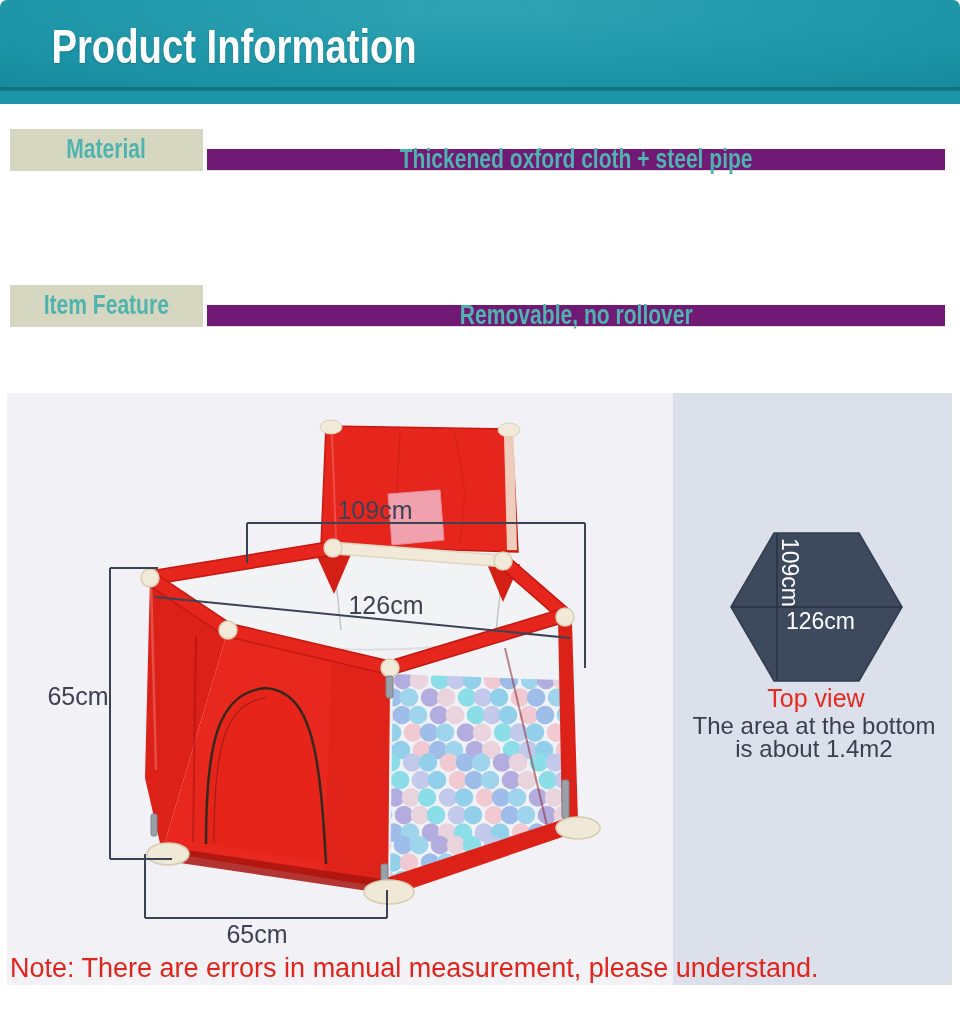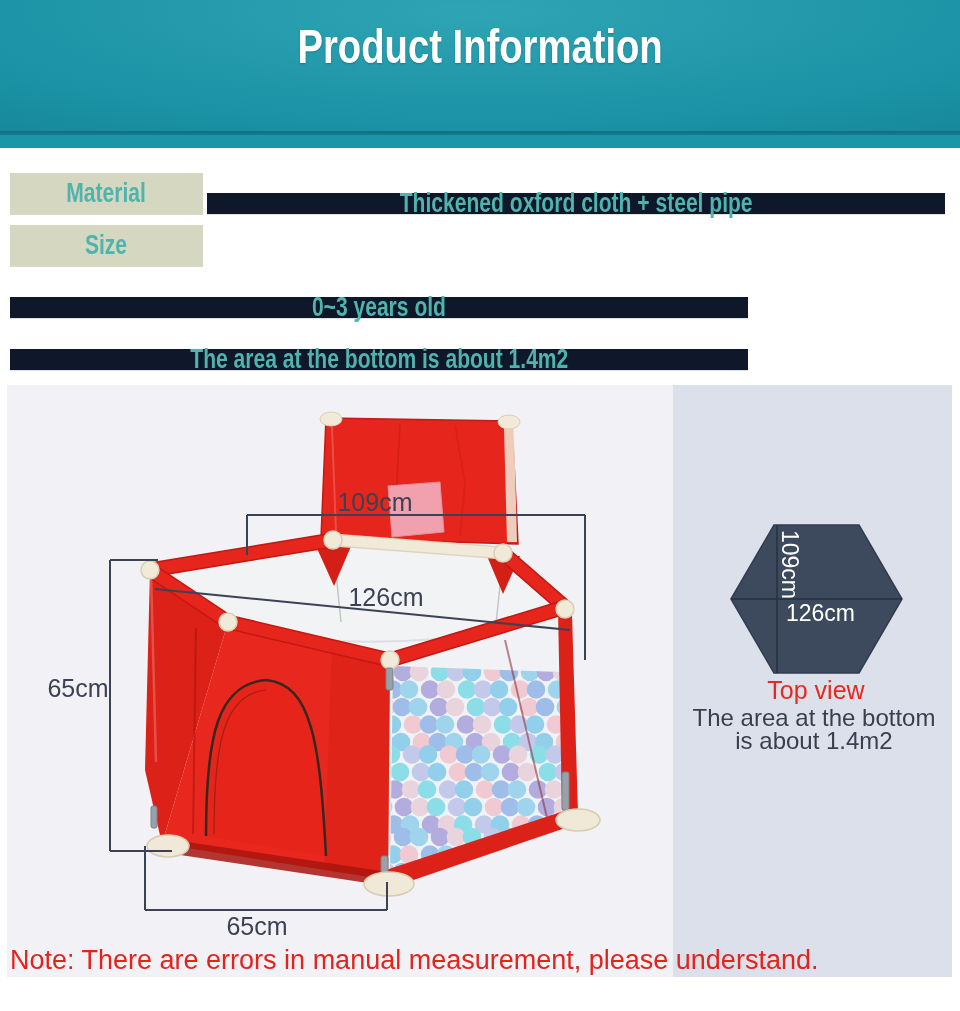--- a/index.html
+++ b/index.html
@@ -2,22 +2,23 @@
 <html><head>
 <meta charset="utf-8">
 <style>
   html,body{margin:0;padding:0;}
   body{
     width:960px;height:1011px;background:#ffffff;overflow:hidden;
     font-family:"Liberation Sans",sans-serif;position:relative;
   }
   
   .banner{
-    height:148px;position:relative;text-align:center;
+    height:104px;position:relative;
     background:radial-gradient(ellipse 120% 160% at 50% 8%, #2ea4b4 0%, #1b92a5 48%, #0f7689 100%);
+    border-radius:7px;
   }
   .banner::after{
     content:"";position:absolute;left:0;right:0;bottom:0;height:15px;
     background:#1b96a9;border-top:2px solid rgba(10,70,82,.45);
     box-shadow:0 2px 0 rgba(10,70,82,.35) inset;
   }
   .banner-title{
     display:inline-block;margin-top:18px;color:#ffffff;
     font-size:49px;font-weight:bold;letter-spacing:0px;
     transform:scaleX(.78);transform-origin:center;
@@ -25,21 +26,21 @@
   }
   
   .spec-table{margin:25px 0 0 10px;width:935px;}
   .spec-row{display:flex;height:41px;margin-bottom:11px;}
   .spec-label{
     width:193px;background:#d6d7c0;color:#4fb3ae;display:flex;
     align-items:center;justify-content:center;margin-right:4px;
     box-shadow:0 1px 0 rgba(140,140,110,.35);
   }
   .spec-value{
-    flex:1;max-width:738px;background:#0f172a;color:#4fb3ae;display:flex;
+    flex:1;max-width:738px;background:#701a75;color:#4fb3ae;display:flex;
     align-items:center;justify-content:center;
     box-shadow:0 1px 0 rgba(140,140,110,.25);
     margin-top:20px;
   }
   .cond{
     display:inline-block;font-weight:bold;font-size:27px;white-space:nowrap;
     transform:scaleX(.78);transform-origin:center;
   }
   
   .bottom-section{position:relative;margin-top:12px;width:803px;height:601px;}
@@ -55,33 +56,32 @@
 <div class="spec-table">
   <div class="spec-row">
     <div class="spec-label">
         <span class="cond">Material</span>
       </div>
     <div class="spec-value">
         <span class="cond">Thickened oxford cloth + steel pipe</span>
       </div>
   </div>
   <div class="spec-row">
+  </div>
+  <div class="spec-row">
+  </div>
+  <div class="spec-row">
     <div class="spec-label">
-        <span class="cond">Size</span>
+        <span class="cond">Item Feature</span>
       </div>
-  </div>
-  <div class="spec-row">
     <div class="spec-value">
-        <span class="cond">0~3 years old</span>
+        <span class="cond">Removable, no rollover</span>
       </div>
   </div>
   <div class="spec-row">
-    <div class="spec-value">
-        <span class="cond">The area at the bottom is about 1.4m2</span>
-      </div>
   </div>
 </div>
 
 <div class="bottom-section">
 <svg width="960" height="601" viewBox="0 410 960 601" xmlns="http://www.w3.org/2000/svg">
 
   <rect x="7" y="413" width="666" height="592" fill="#f2f1f6"></rect>
   <rect x="673" y="413" width="279" height="592" fill="#dbe0eb"></rect>
 
   <defs>

